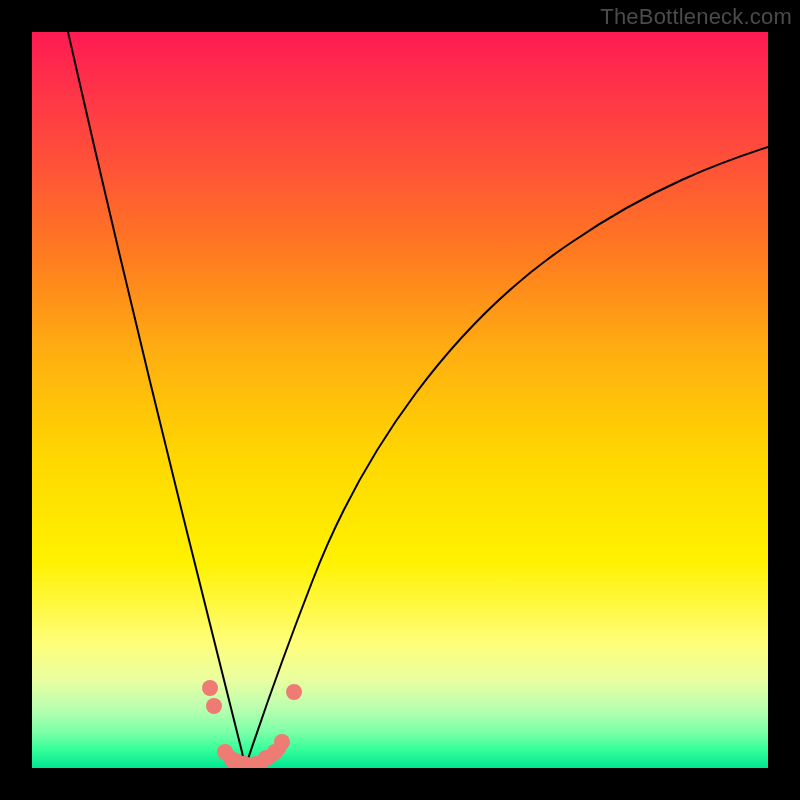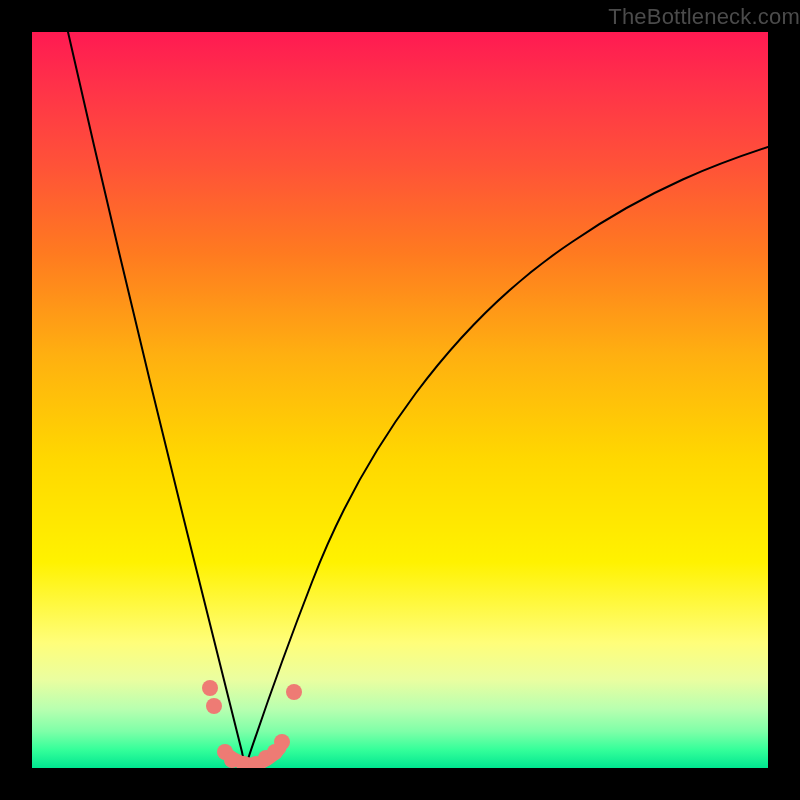--- a/index.html
+++ b/index.html
@@ -40,21 +40,21 @@
       #eafea0 88%,
       #b8ffb0 92%,
       #7fffa8 95%,
       #35ff9a 97.5%,
       #00e690 100%
     );
   }
   .watermark {
     position: absolute;
     top: 4px;
-    right: 0;
+    right: 8px;
     color: #4b4b4b;
     font-size: 22px;
     letter-spacing: 0.2px;
     font-weight: 500;
     user-select: none;
   }
   svg.curve {
     position: absolute;
     inset: 0;
   }

